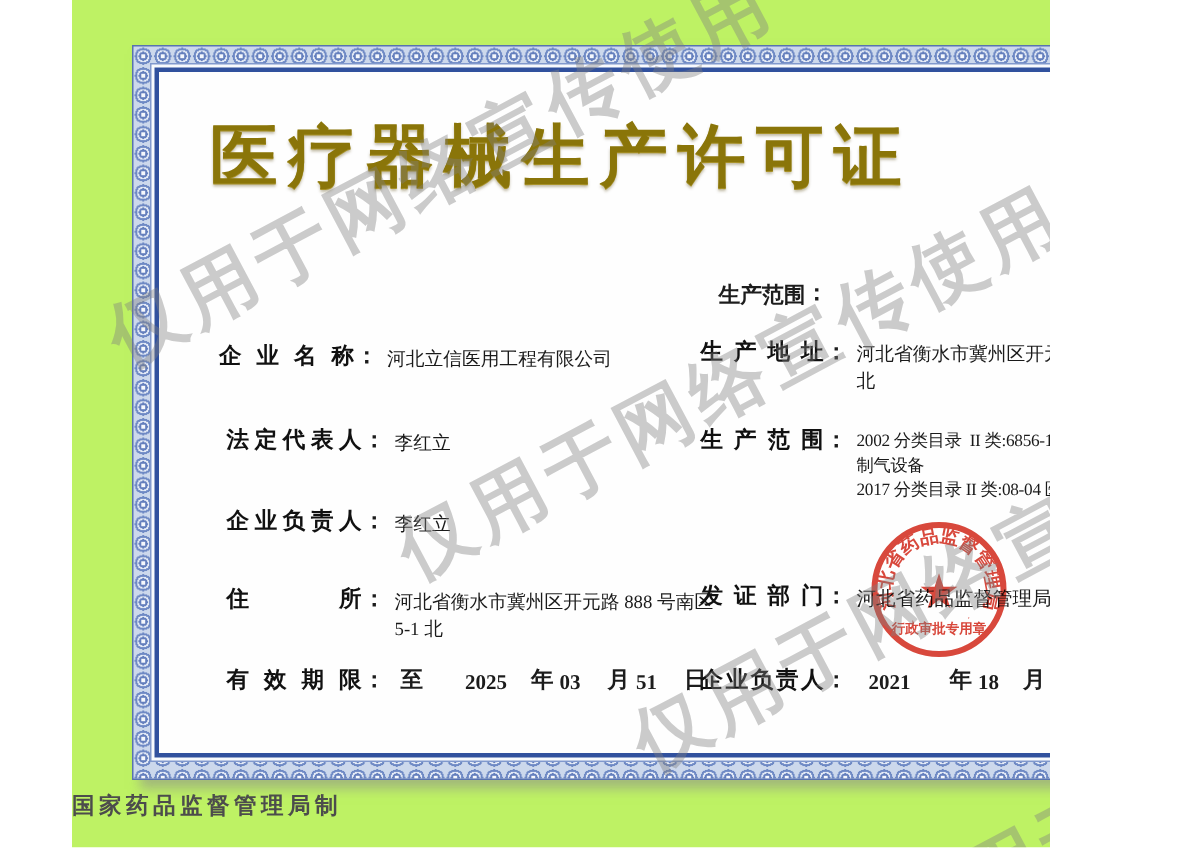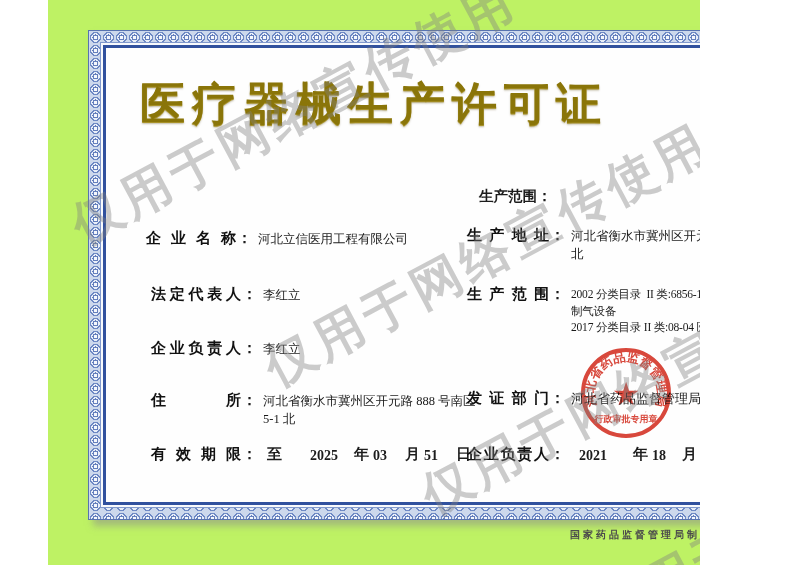--- a/index.html
+++ b/index.html
@@ -62,23 +62,23 @@
     font-weight:bold; font-size:15px; line-height:1.2;
   }
   .dnum { font-size:14px; position:relative; top:3px;font-weight:bold; }
   
   .stamp {
     position:absolute; left:532px; top:347px; width:92px; height:92px;
     mix-blend-mode:multiply; opacity:.93; pointer-events:none;
   }
   
   .footer {
-    position:absolute; left:0; right:0; top:528px; text-align:right;
+    position:absolute; left:0; right:0; top:528px; text-align:left;
     font-family:"Liberation Sans","DejaVu Sans",sans-serif;
-    font-weight:bold; font-size:10px; color:#4c4c4c; letter-spacing:3px;
+    font-weight:bold; font-size:15px; color:#4c4c4c; letter-spacing:3px;
   }
   
   .wm {
     position:absolute; white-space:nowrap; pointer-events:none;
     font-family:"Liberation Sans","DejaVu Sans",sans-serif;
     font-weight:bold; font-size:50px; letter-spacing:5px;
     color:rgba(128,128,128,0.40);
     transform:rotate(-28deg); transform-origin:0 0;
     z-index:50;
   }

